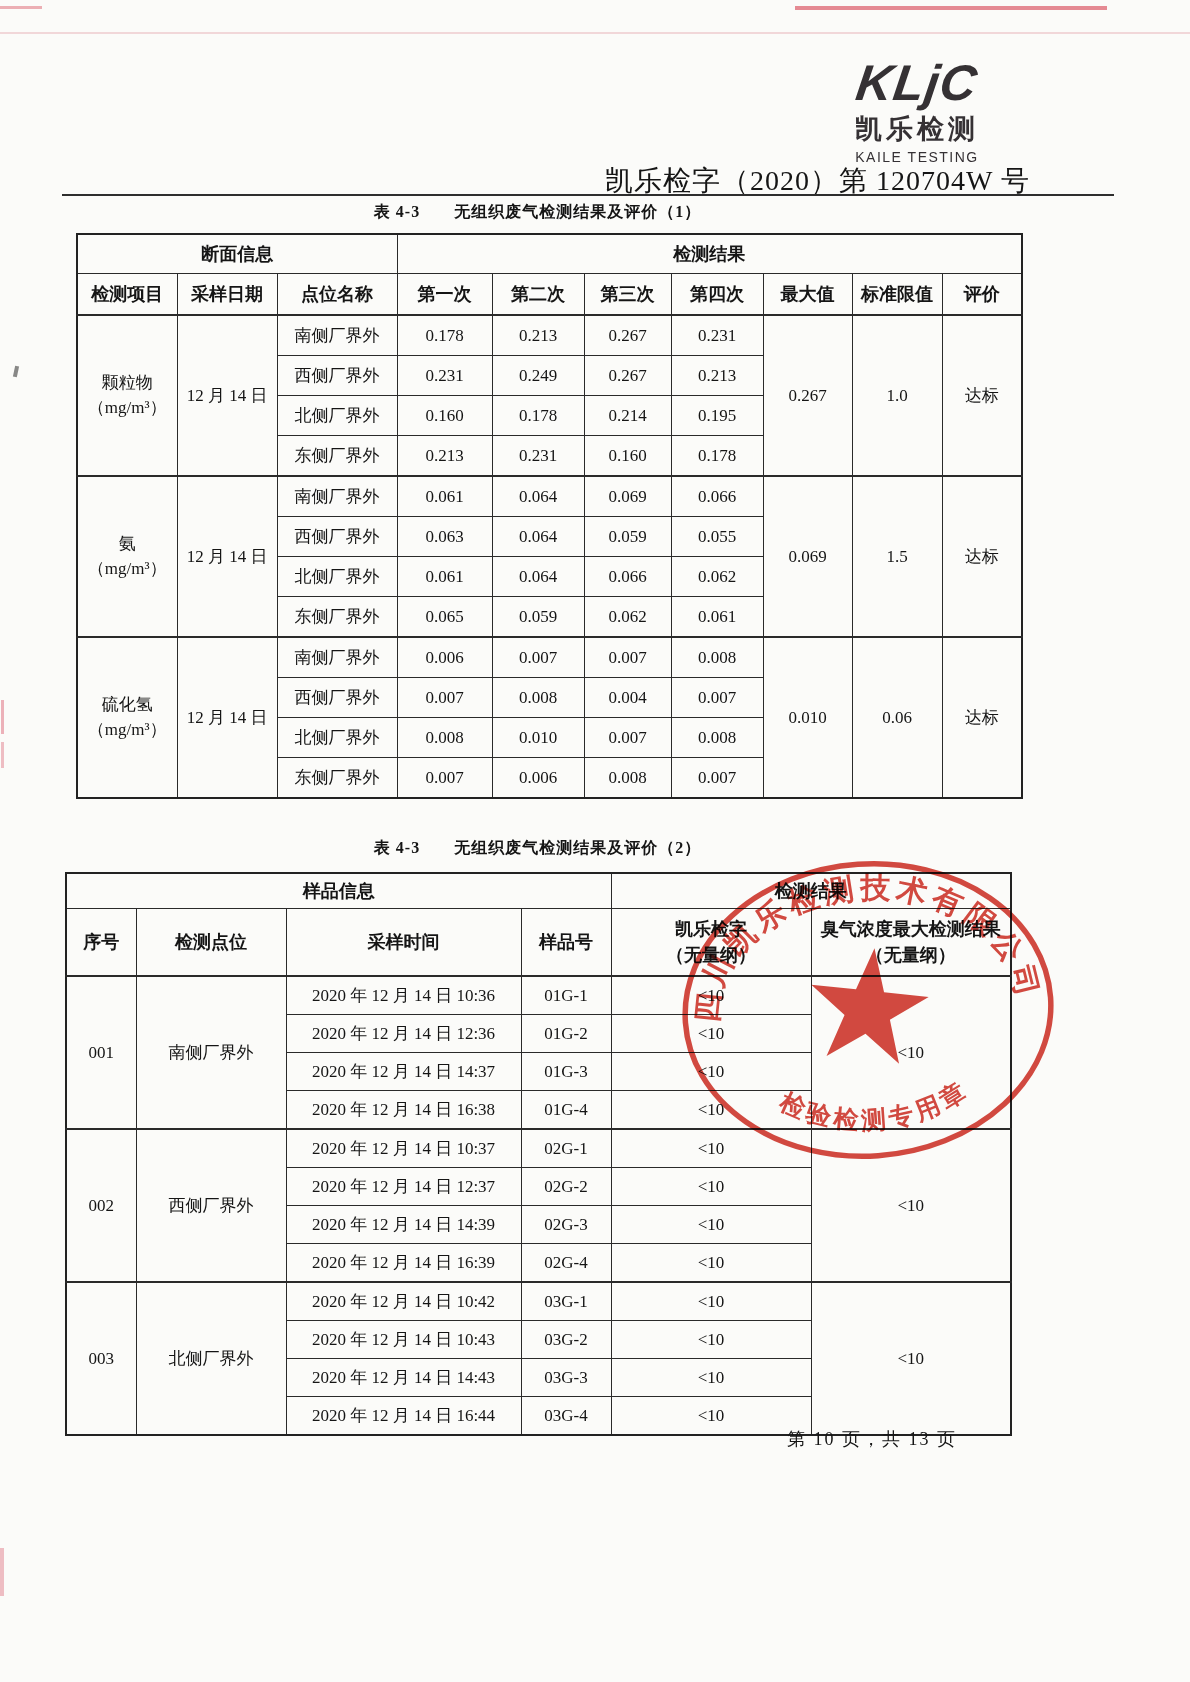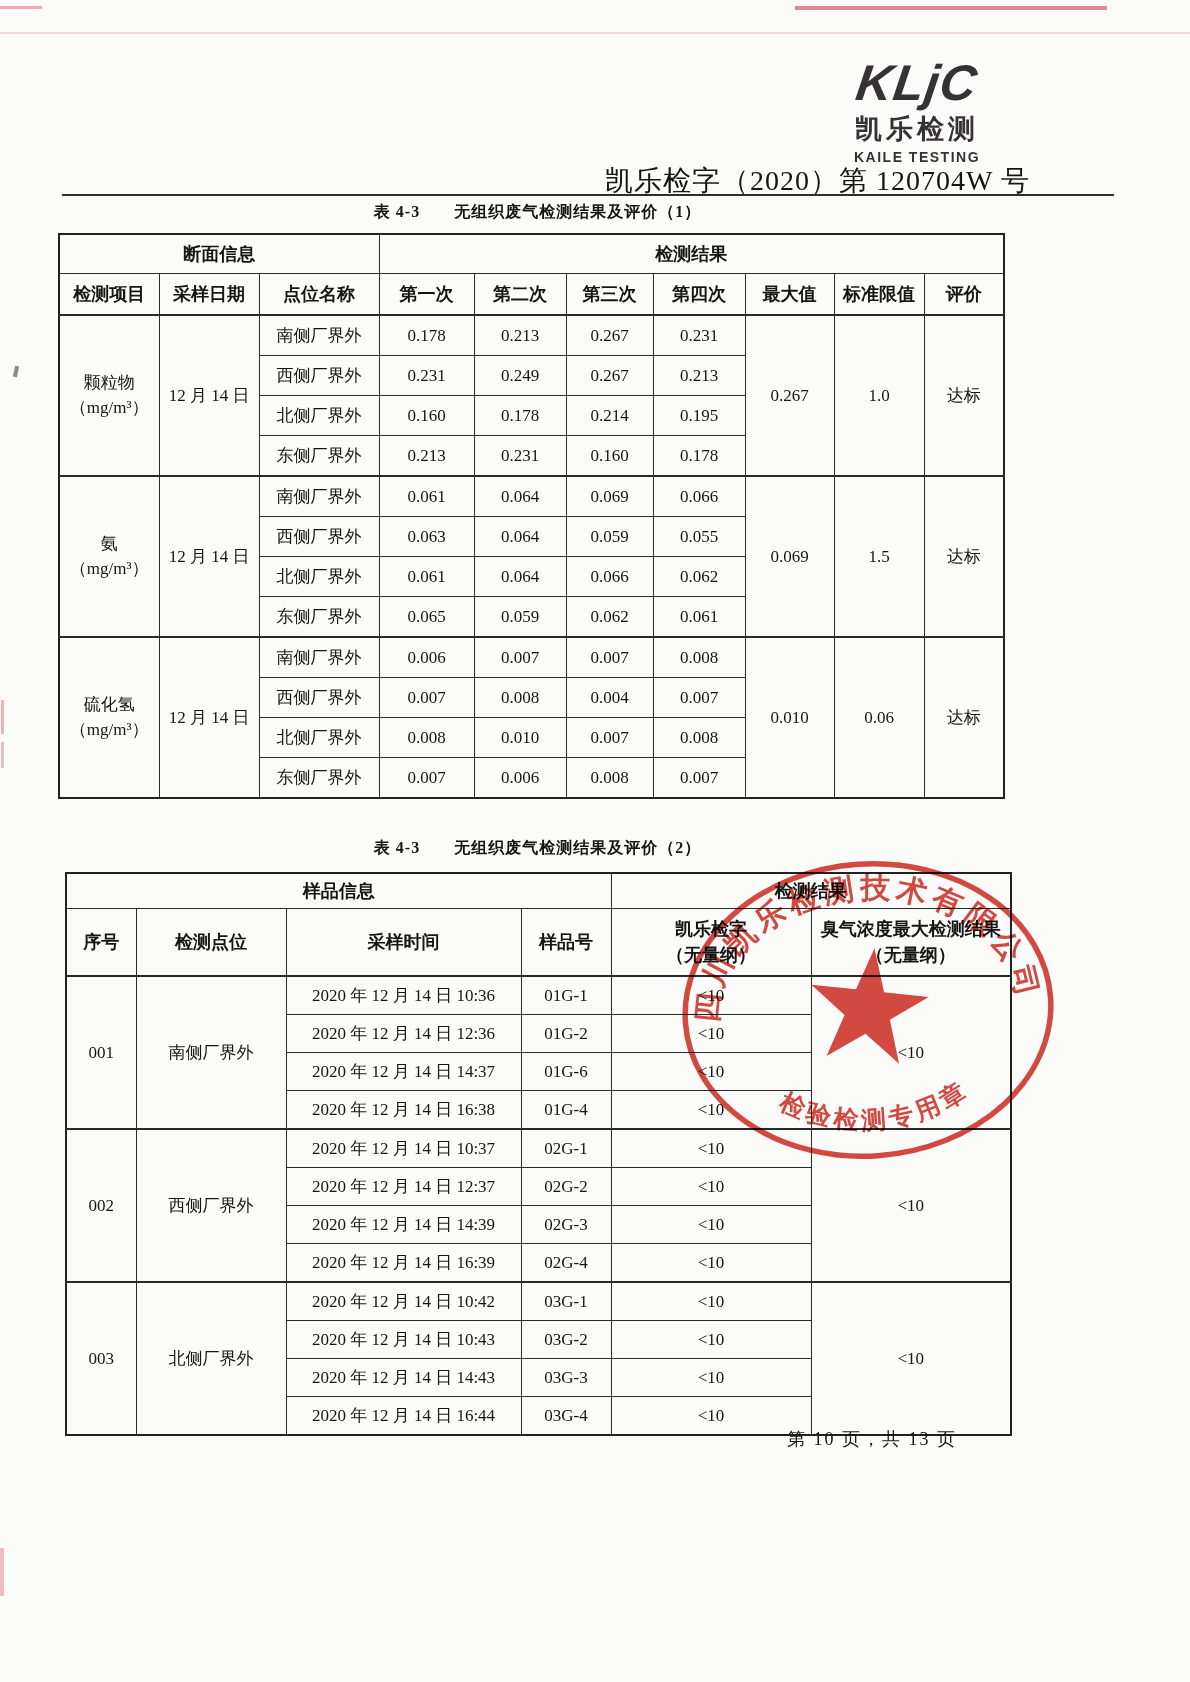--- a/index.html
+++ b/index.html
@@ -8,39 +8,39 @@
     background:#fbfbf9; overflow:hidden;
     font-family:"Liberation Serif","DejaVu Serif",serif;
     color:#151515;
   }
   
   .logo { position:absolute; right:193px; top:58px; width:160px; text-align:center;
           color:#353134; font-family:"Liberation Sans","DejaVu Sans",sans-serif; }
   .logo-brand { font-size:50px; font-weight:bold; font-style:italic; line-height:1;
                 letter-spacing:1px; transform:skewX(-8deg); }
   .logo-cn { font-size:27px; font-weight:bold; letter-spacing:4px; margin-top:3px; }
-  .logo-en { font-size:14px; font-weight:bold; letter-spacing:1.5px; margin-top:2px; }
+  .logo-en { font-size:14px; font-weight:normal; letter-spacing:1.5px; margin-top:2px; }
   .doc-number { position:absolute; left:85px; top:162px; width:945px; text-align:right;
                 font-size:28px; letter-spacing:1px; }
   .header-rule { position:absolute; left:62px; top:194px; width:1052px; height:2px;
                  background:#2e2e2e; }
   .tbl-title { position:absolute; width:945px; left:65px; text-align:center;
                font-size:16px; font-weight:bold; letter-spacing:1px; }
   .tbl-title.one { top:202px; }
   .tbl-title.two { top:838px; }
   
   table { border-collapse:collapse; table-layout:fixed; position:absolute;
           background:transparent; border:2.5px solid #222; }
   td { border:1.5px solid #2a2a2a; text-align:center; vertical-align:middle;
        font-size:17px; padding:0 2px; overflow:hidden; }
   tr.gh td { font-weight:bold; font-size:18px; }
   tr.ch td { font-weight:bold; font-size:18px; border-bottom-width:2.5px; }
   tr.sep td { border-top-width:2.5px; }
   .l { display:block; line-height:1.45; }
-  .t1 { left:58px; top:233px; width:945px; }
+  .t1 { left:76px; top:233px; width:945px; }
   .t1 tr.gh td { height:38px; }
   .t1 tr.ch td { height:40px; }
   .t1 tr.dr td { height:39px; }
   .t2 { left:65px; top:872px; width:945px; }
   .t2 tr.gh td { height:34px; }
   .t2 tr.ch td { height:66px; }
   .t2 tr.dr td { height:37px; }
   
   .stamp { position:absolute; left:660px; top:850px; mix-blend-mode:multiply;
            opacity:.88; pointer-events:none; }
@@ -260,21 +260,21 @@
     <td>&lt;10</td>
     <td rowspan="4">&lt;10</td>
   </tr>
   <tr class="dr">
     <td>2020 年 12 月 14 日 12:36</td>
     <td>01G-2</td>
     <td>&lt;10</td>
   </tr>
   <tr class="dr">
     <td>2020 年 12 月 14 日 14:37</td>
-    <td>01G-6</td>
+    <td>01G-3</td>
     <td>&lt;10</td>
   </tr>
   <tr class="dr">
     <td>2020 年 12 月 14 日 16:38</td>
     <td>01G-4</td>
     <td>&lt;10</td>
   </tr>
 
   <tr class="dr sep">
     <td rowspan="4">002</td>

